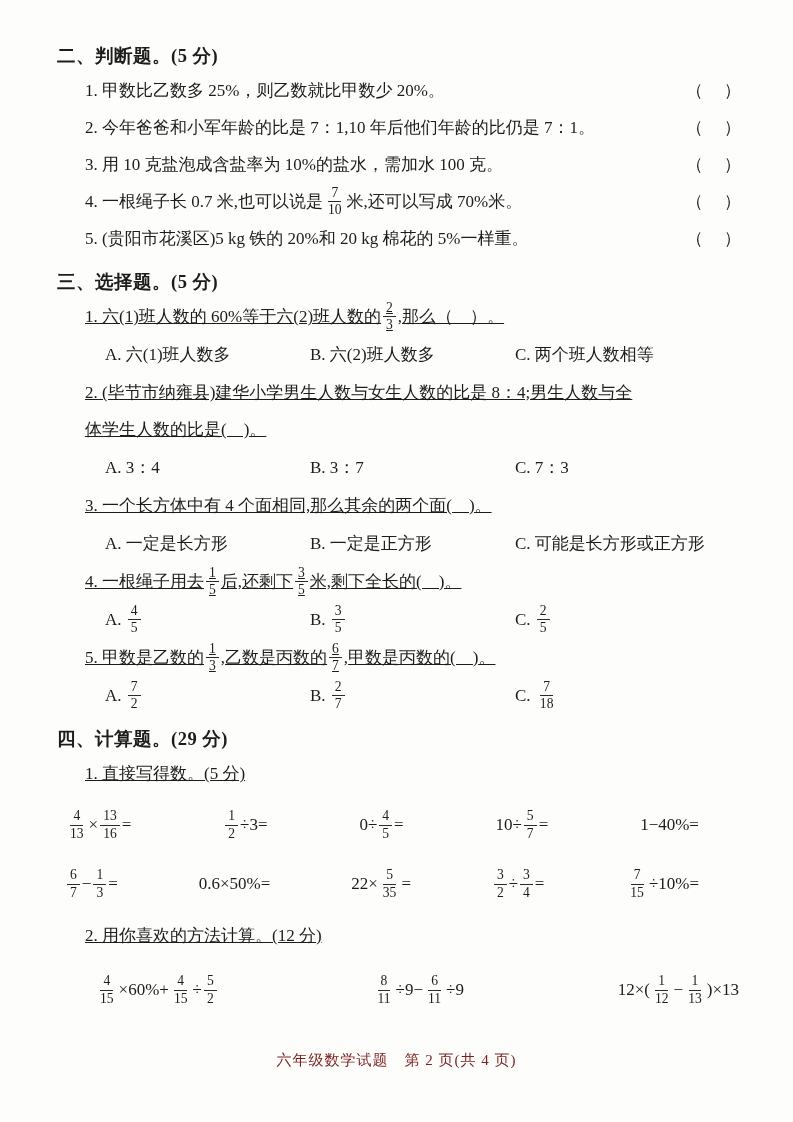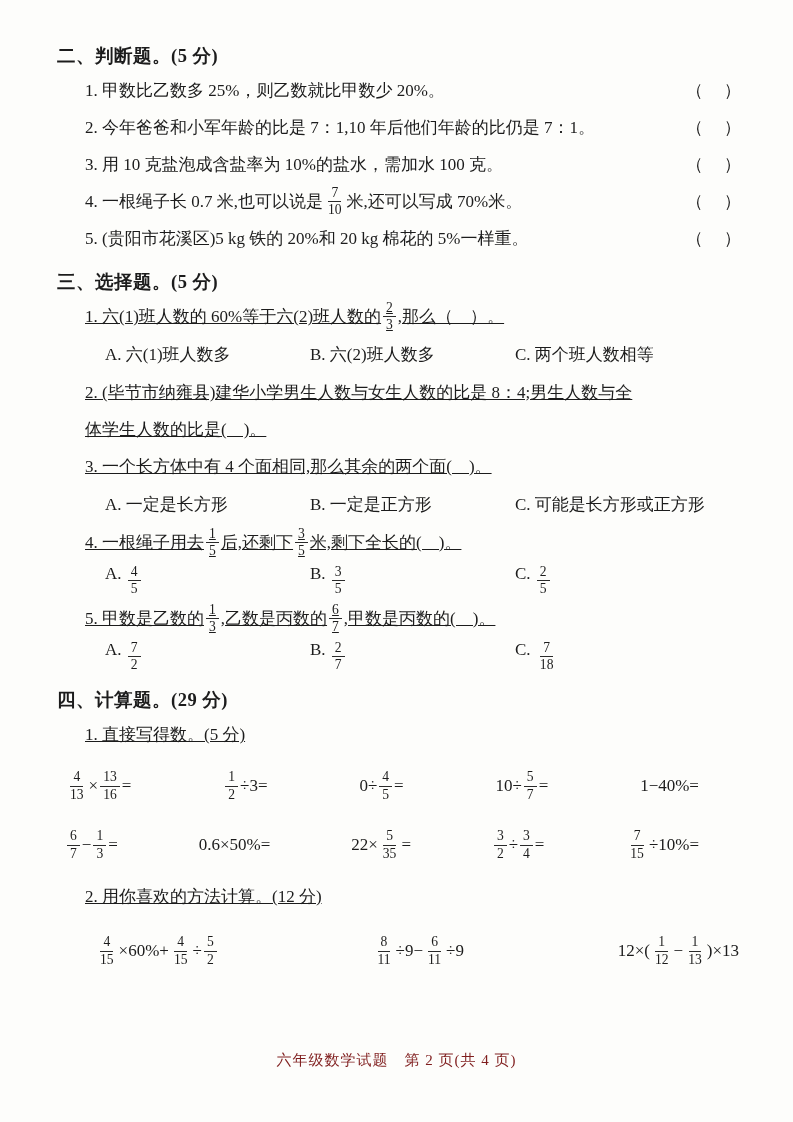--- a/index.html
+++ b/index.html
@@ -30,21 +30,21 @@
   .bracket { margin-left: 10px; white-space: nowrap; letter-spacing: 2px; }
   .q-line {
     display: flex; align-items: center; flex-wrap: wrap;
     padding-left: 28px; margin: 2px 0; min-height: 35px; text-decoration: underline;
   }
   .q-line.cont { padding-left: 28px; }
   .options-row {
     display: flex; align-items: center;
     padding-left: 48px; margin: 3px 0; min-height: 35px;
   }
-  .option { display: inline-flex; width: 205px; white-space: nowrap; }
+  .option { display: inline-flex; align-items: center; width: 205px; white-space: nowrap; }
   .option:last-child { width: auto; flex: 1; }
   .exprs-row {
     display: flex; justify-content: space-between; align-items: center;
     padding: 0 44px 0 8px; margin: 9px 0; min-height: 50px;
   }
   .exprs3-row {
     display: flex; justify-content: space-between; align-items: center;
     padding: 0 4px 0 38px; margin: 12px 0; min-height: 50px;
   }
   .expr { display: inline-flex; align-items: center; white-space: nowrap; }
@@ -124,20 +124,31 @@
           <span class="option">
             <span class="seg">C. 两个班人数相等</span>
           </span>
         </div>
         <div class="q-line">
           <span class="seg">2. (毕节市纳雍县)建华小学男生人数与女生人数的比是 8：4;男生人数与全</span>
         </div>
         <div class="q-line cont">
           <span class="seg">体学生人数的比是(　)。</span>
         </div>
+        <div class="options-row">
+          <span class="option">
+            <span class="seg">A. 3：4</span>
+          </span>
+          <span class="option">
+            <span class="seg">B. 3：7</span>
+          </span>
+          <span class="option">
+            <span class="seg">C. 7：3</span>
+          </span>
+        </div>
         <div class="q-line">
           <span class="seg">3. 一个长方体中有 4 个面相同,那么其余的两个面(　)。</span>
         </div>
         <div class="options-row">
           <span class="option">
             <span class="seg">A. 一定是长方形</span>
           </span>
           <span class="option">
             <span class="seg">B. 一定是正方形</span>
           </span>

